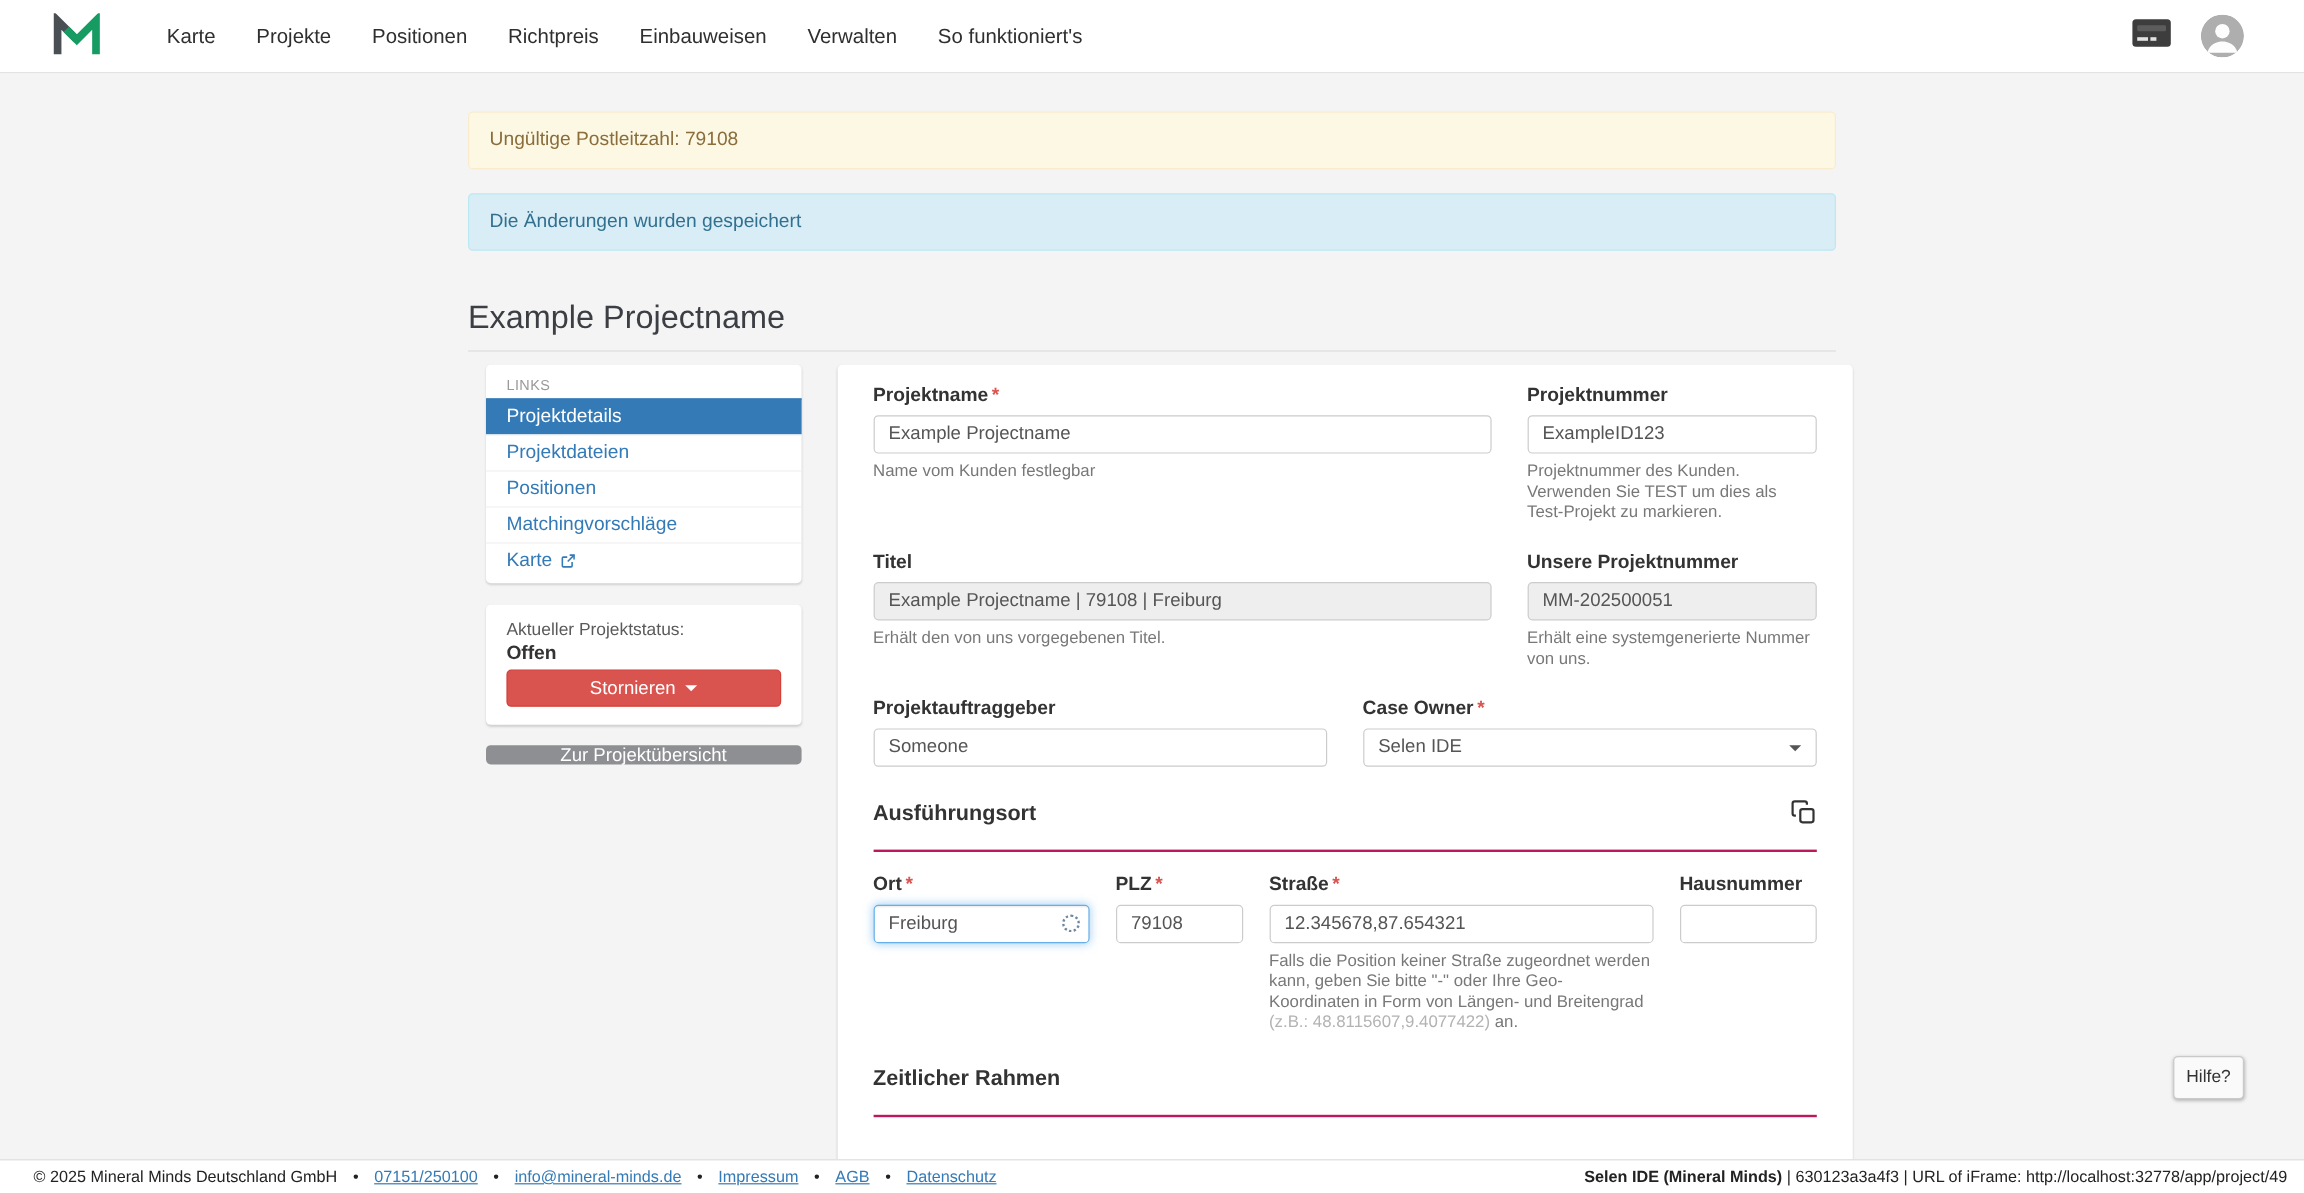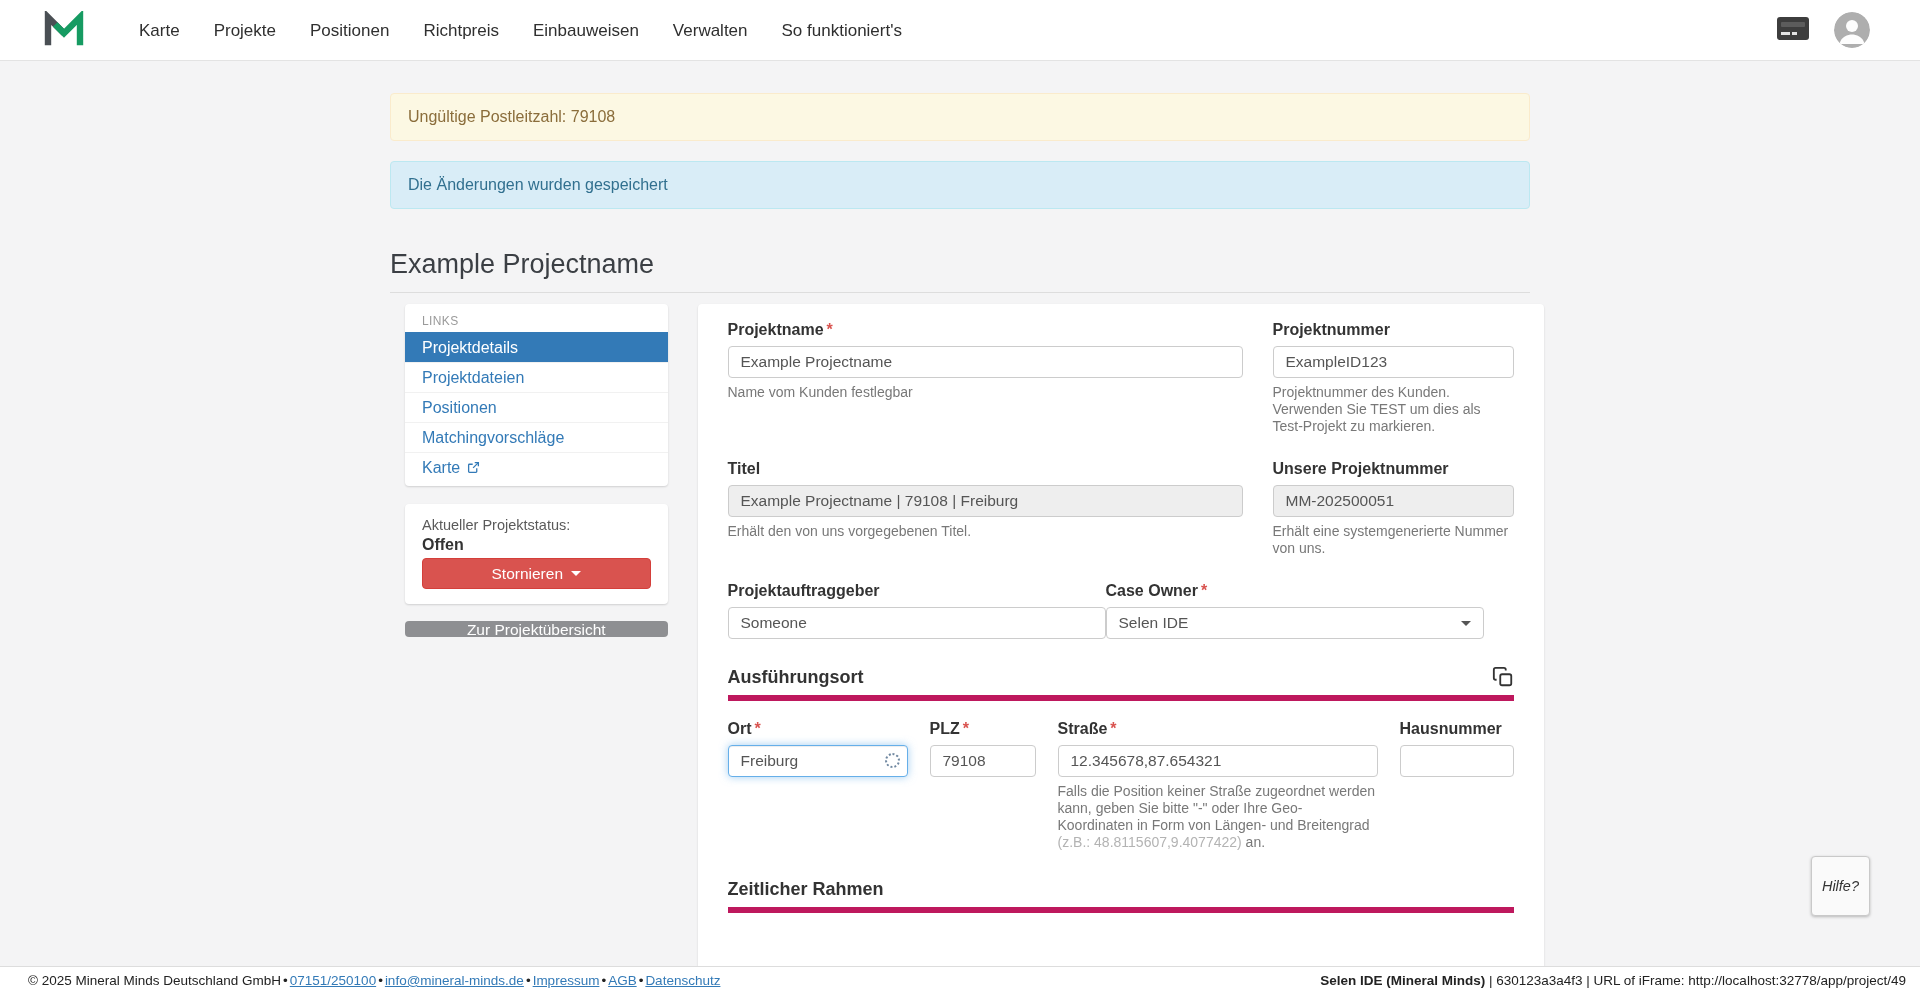--- a/index.html
+++ b/index.html
@@ -83,60 +83,59 @@
   }
   .form-control:disabled, .form-control.disabled { background: #eee; color: #555; }
   .form-control.focused {
     border-color: var(--focus-blue); outline: 0;
     box-shadow: inset 0 1px 1px rgba(0,0,0,.075), 0 0 8px rgba(102,175,233,.6);
   }
   .help-block { margin-top: 6px; font-size: 14px; color: #787878; line-height: 17px; }
   .help-muted { color: #b3b3b3; }
 
   .grid-84 { display: grid; grid-template-columns: 515px 241px; column-gap: 30px; margin-bottom: 24px; align-items: start; }
-  .grid-66 { display: grid; grid-template-columns: 378px 378px; align-items: start; }
+  .grid-66 { display: grid; grid-template-columns: 378px 378px; column-gap: 30px; align-items: start; }
   .mb-24 { margin-bottom: 24px; }
   .grid-ort { display: grid; grid-template-columns: 180px 106px 320px 114px; column-gap: 22px; align-items: start; }
 
   .legend-row {
     display: flex; justify-content: space-between; align-items: center;
-    border-bottom: 6px solid #be185d; padding-bottom: 7px; margin: 27px 0 18px;
+    border-bottom: 2px solid #be185d; padding-bottom: 20px; margin: 27px 0 18px;
   }
   .legend-row h2 { font-size: 18px; font-weight: bold; color: #333; }
   .legend-row.second { margin-top: 28px; }
   .icon-btn { background: none; border: none; padding: 0; display: inline-flex; }
 
   .select-control { display: flex; align-items: center; justify-content: space-between; cursor: pointer; }
   .caret-dark { width: 0; height: 0; border-left: 5px solid transparent; border-right: 5px solid transparent; border-top: 5px solid #555; }
 
   .input-wrap { position: relative; }
   .spinner {
     position: absolute; right: 8px; top: 8px; width: 15px; height: 15px;
     border: 2px dotted #6f87a0; border-radius: 50%;
     animation: spin 1.2s linear infinite;
   }
   @keyframes spin { to { transform: rotate(360deg); } }
 
   
   .help-float {
     position: fixed; right: 50px; bottom: 78px; z-index: 30;
     background: #fafafa; border: 1px solid #c9c9c9; border-radius: 4px;
-    padding: 21px 10px; font-size: 14.5px; color: #333;
+    padding: 9px 10px; font-size: 14.5px; color: #333;
     box-shadow: 0 1px 3px rgba(0,0,0,.25);
-    font-style: italic;
   }
 
   
   .footer {
     position: fixed; left: 0; bottom: 0; width: 100%; height: 28px; z-index: 20;
     background: #fff; border-top: 1px solid #ddd;
     display: flex; align-items: center; justify-content: space-between;
     padding: 0 14px 0 28px; font-size: 13.5px; color: #222;
   }
-  .footer-left { display: flex; align-items: center; gap: 2px; white-space: nowrap; }
+  .footer-left { display: flex; align-items: center; gap: 13px; white-space: nowrap; }
   .footer a { color: var(--link-blue); text-decoration: underline; }
   .footer .sep { color: #222; }
   .footer-right { white-space: nowrap; }
   .footer-right .owner { font-weight: bold; }
 </style>
 </head>
 <body>
 
 <header class="navbar">
   <div class="logo">

